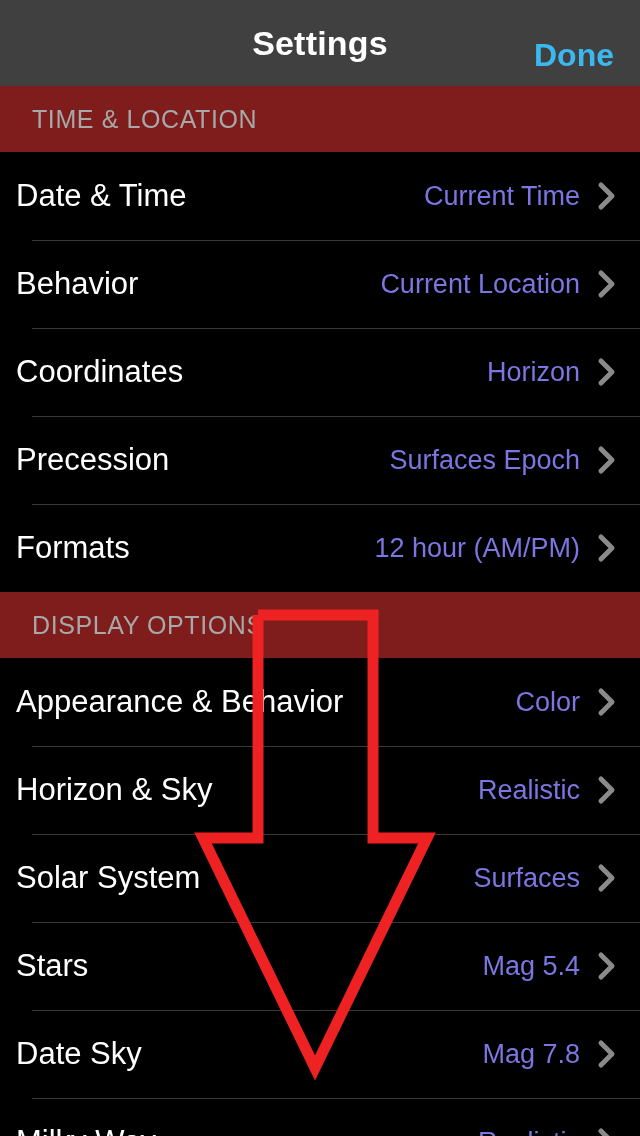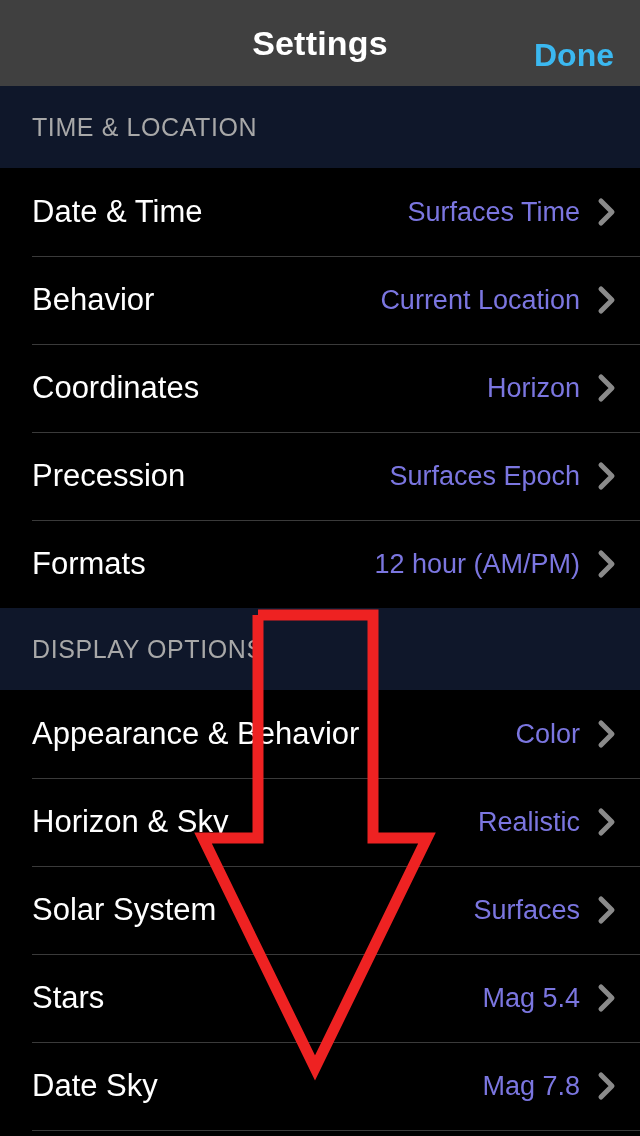--- a/index.html
+++ b/index.html
@@ -46,22 +46,22 @@
     height: 86px;
     line-height: 86px;
     color: #3BB8F0;
     font-size: 32px;
     font-weight: bold;
     cursor: pointer;
   }
 
   
   .section-header {
-    height: 82px;
-    background: #0f172a;
+    height: 66px;
+    background: #7f1d1d;
     display: flex;
     align-items: center;
     box-sizing: border-box;
     padding-left: 32px;
   }
   .section-header-label {
     color: #A8A8A8;
     font-size: 25px;
     letter-spacing: 0.6px;
   }
@@ -69,21 +69,21 @@
   
   .section-rows {
     background: #000000;
   }
   .row {
     position: relative;
     height: 88px;
     display: flex;
     align-items: center;
     box-sizing: border-box;
-    padding-left: 32px;
+    padding-left: 16px;
     padding-right: 22px;
     background: #000000;
     cursor: pointer;
   }
   .row + .row::before {
     content: "";
     position: absolute;
     left: 32px;
     right: 0;
     top: 0;
@@ -136,21 +136,21 @@
   </div>
 
   <div id="settings-list">
       <div class="section-header">
         <div class="section-header-label">TIME &amp; LOCATION</div>
       </div>
       <div class="section-rows">
         <div class="row">
           <span class="row-label">Date &amp; Time</span>
           <span class="row-spacer"></span>
-          <span class="row-value">Surfaces Time</span>
+          <span class="row-value">Current Time</span>
           <span class="chevron">
             <svg viewBox="0 0 22 34" width="22" height="34" aria-hidden="true">
               <polyline points="5,6 16,17 5,28" fill="none" stroke="#8A8A8A" stroke-width="5" stroke-linecap="round" stroke-linejoin="round"></polyline>
             </svg>
           </span>
         </div>
         <div class="row">
           <span class="row-label">Behavior</span>
           <span class="row-spacer"></span>
           <span class="row-value">Current Location</span>

